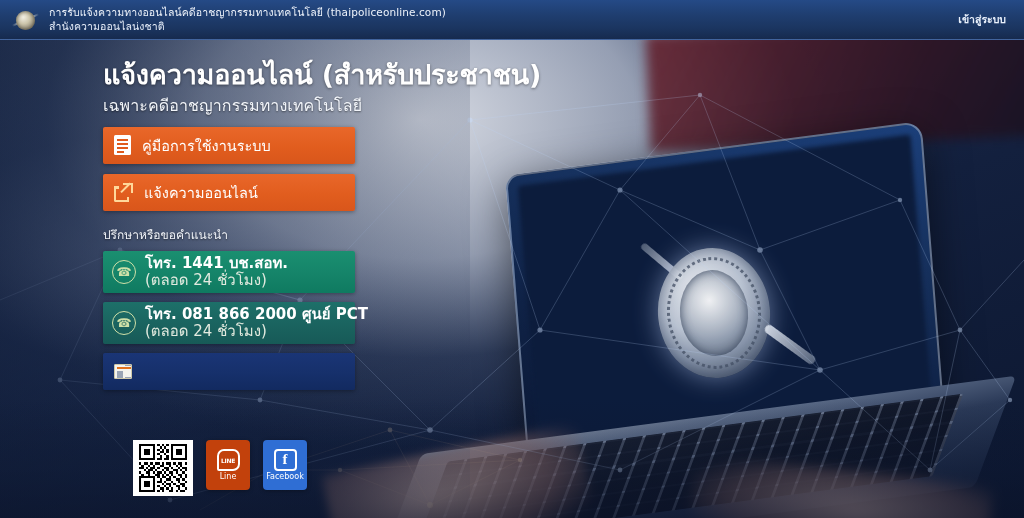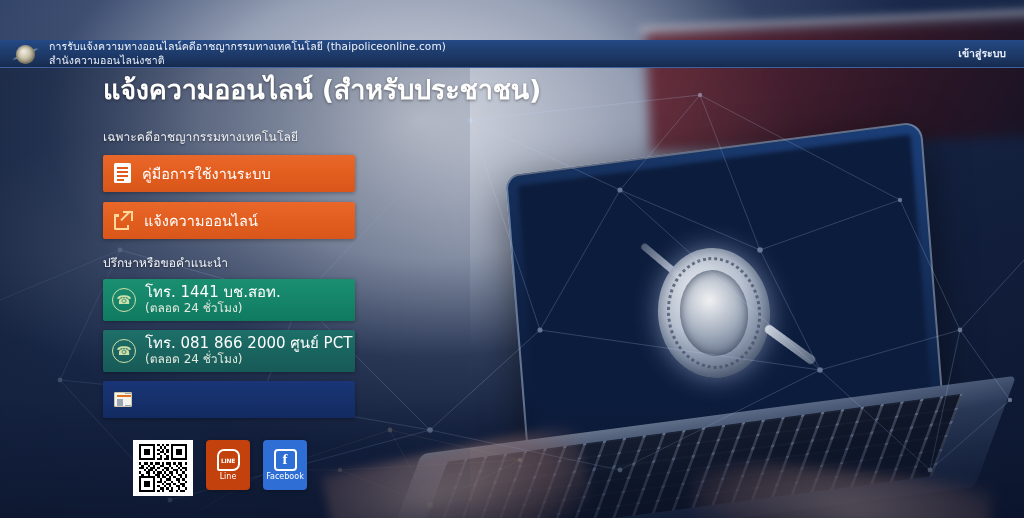--- a/index.html
+++ b/index.html
@@ -157,27 +157,26 @@
   }
   .bottom-scrim {
     position: absolute;
     left: 0; right: 0; bottom: 0; height: 120px;
     background: linear-gradient(180deg, rgba(12,22,46,0) 0%, rgba(12,22,46,0.35) 60%, rgba(10,18,40,0.55) 100%);
   }
 
   
   .topbar {
     position: absolute;
-    left: 0; top: 0; width: 1024px; height: 28px;
+    left: 0; top: 0; width: 1024px; height: 40px;
     background: linear-gradient(180deg, #254a86 0%, #1f3e70 38%, #1b3560 72%, #162a4e 100%);
     border-bottom: 1px solid rgba(120,150,200,0.35);
     display: flex;
     align-items: center;
     z-index: 20;
-    margin-top: 40px;
   }
   .topbar-logo {
     position: relative;
     width: 30px; height: 30px;
     margin-left: 10px;
     flex: 0 0 auto;
   }
   .topbar-logo .badge {
     position: absolute; left: 6px; top: 6px;
     width: 19px; height: 19px; border-radius: 50%;
@@ -207,34 +206,34 @@
   }
 
   
   .hero {
     position: absolute;
     left: 0; top: 40px; width: 1024px; height: 478px;
     z-index: 10;
   }
   .hero-inner {
     position: absolute;
-    left: 103px; top: 34px; width: 300px;
+    left: 103px; top: 19px; width: 300px;
   }
   .hero-title {
     font-size: 27px;
     font-weight: bold;
     color: #ffffff;
     letter-spacing: -0.2px;
     line-height: 1.18;
     white-space: nowrap;
     text-shadow: 0 1px 3px rgba(0,0,0,0.45);
   }
   .hero-sub {
-    margin-top: 21px;
-    font-size: 12px;
+    margin-top: 2px;
+    font-size: 16px;
     color: #f2f5fa;
     letter-spacing: .1px;
     text-shadow: 0 1px 2px rgba(0,0,0,0.5);
   }
 
   .btn-col { margin-top: 9px; width: 252px; }
 
   .big-btn {
     position: relative;
     display: flex;
@@ -328,22 +327,22 @@
     position: relative; width: 24px; height: 24px; flex: 0 0 auto;
     border: 1.6px solid #cfe0a8; border-radius: 50%;
     display: flex; align-items: center; justify-content: center;
   }
   .ico-phone span {
     font-size: 12px; color: #cfe0a8; line-height: 1;
     transform: translateY(-0.5px);
   }
 
   .tel-txt { margin-left: 9px; line-height: 1.1; }
-  .tel-main { font-size: 15px; color: #ffffff; white-space: nowrap; }
-  .tel-sub  { font-size: 12px; color: #e2eadf; margin-top: 14px; white-space: nowrap; }
+  .tel-main { font-size: 15px; color: #ffffff; white-space: nowrap; font-weight: bold; }
+  .tel-sub  { font-size: 15px; color: #e2eadf; margin-top: 14px; white-space: nowrap; }
 
   .news-btn {
     position: relative;
     display: flex;
     align-items: center;
     width: 252px;
     height: 37px;
     border: none;
     border-radius: 2px;
     margin-top: 1px;

